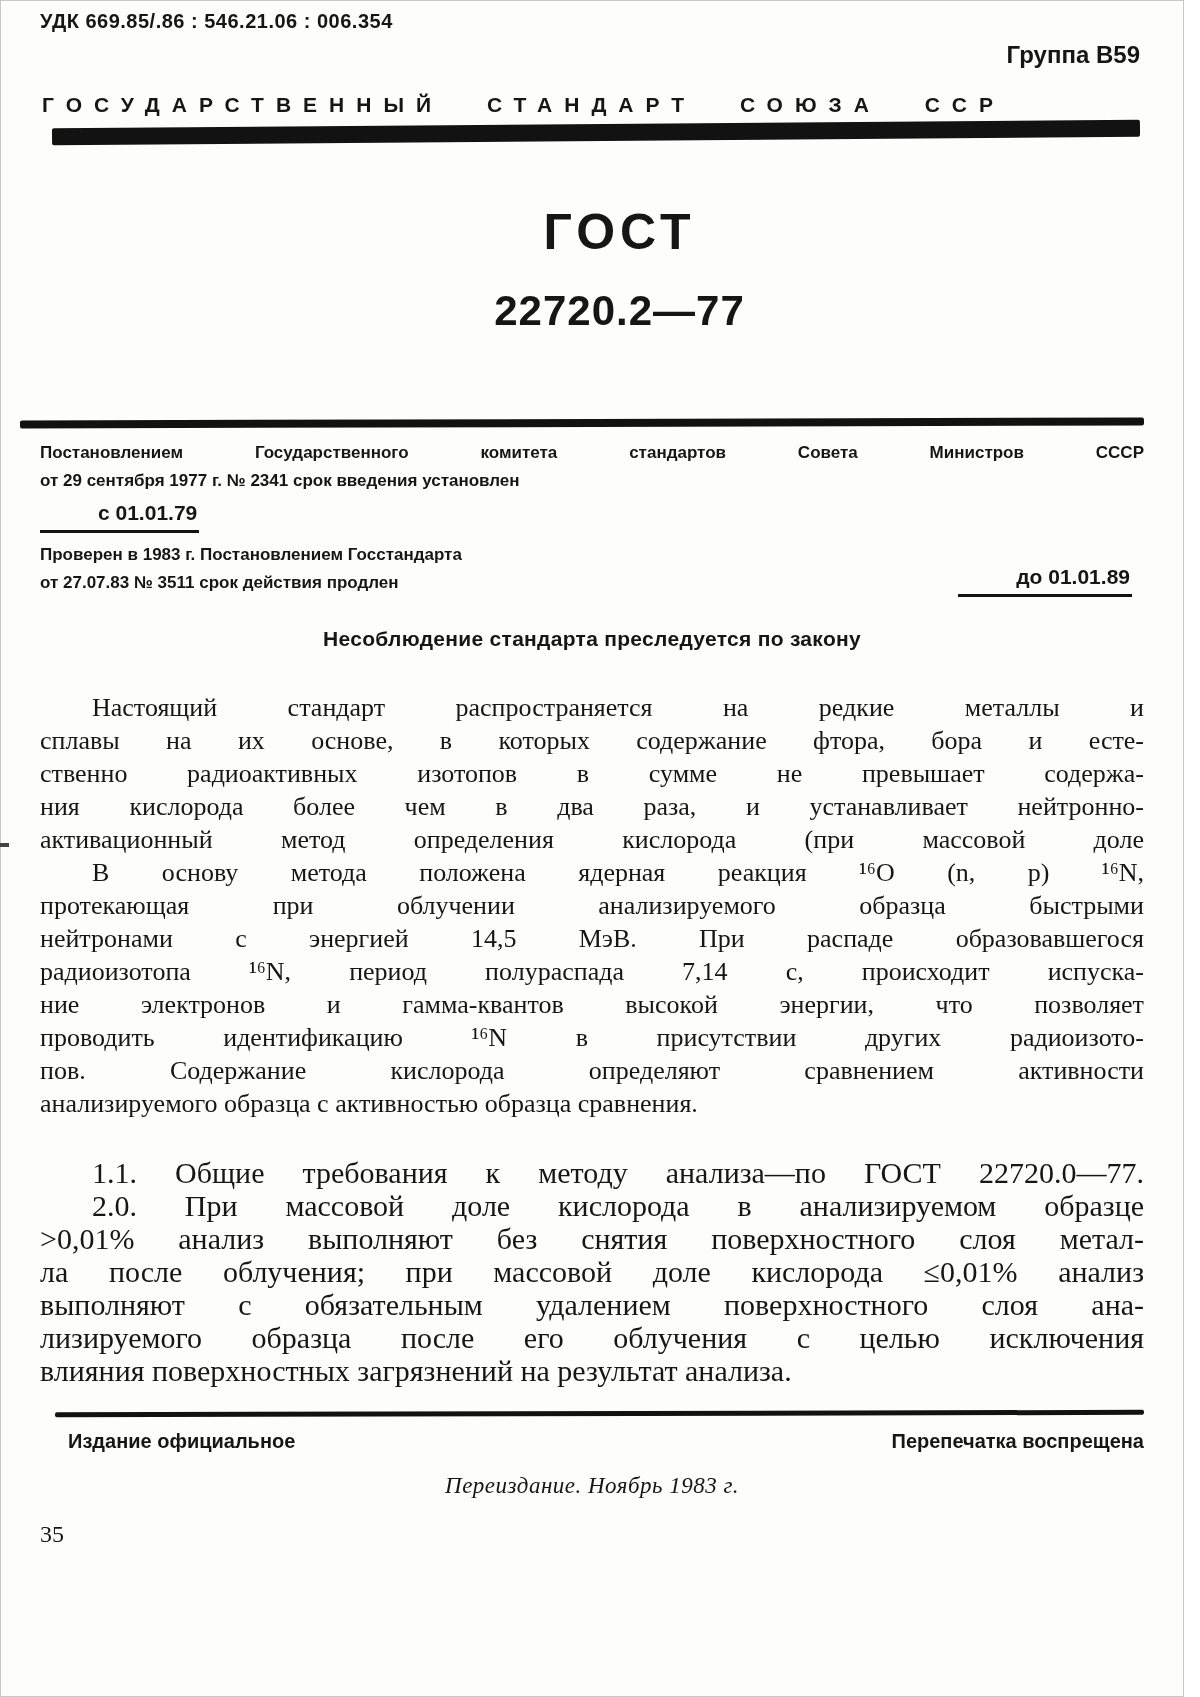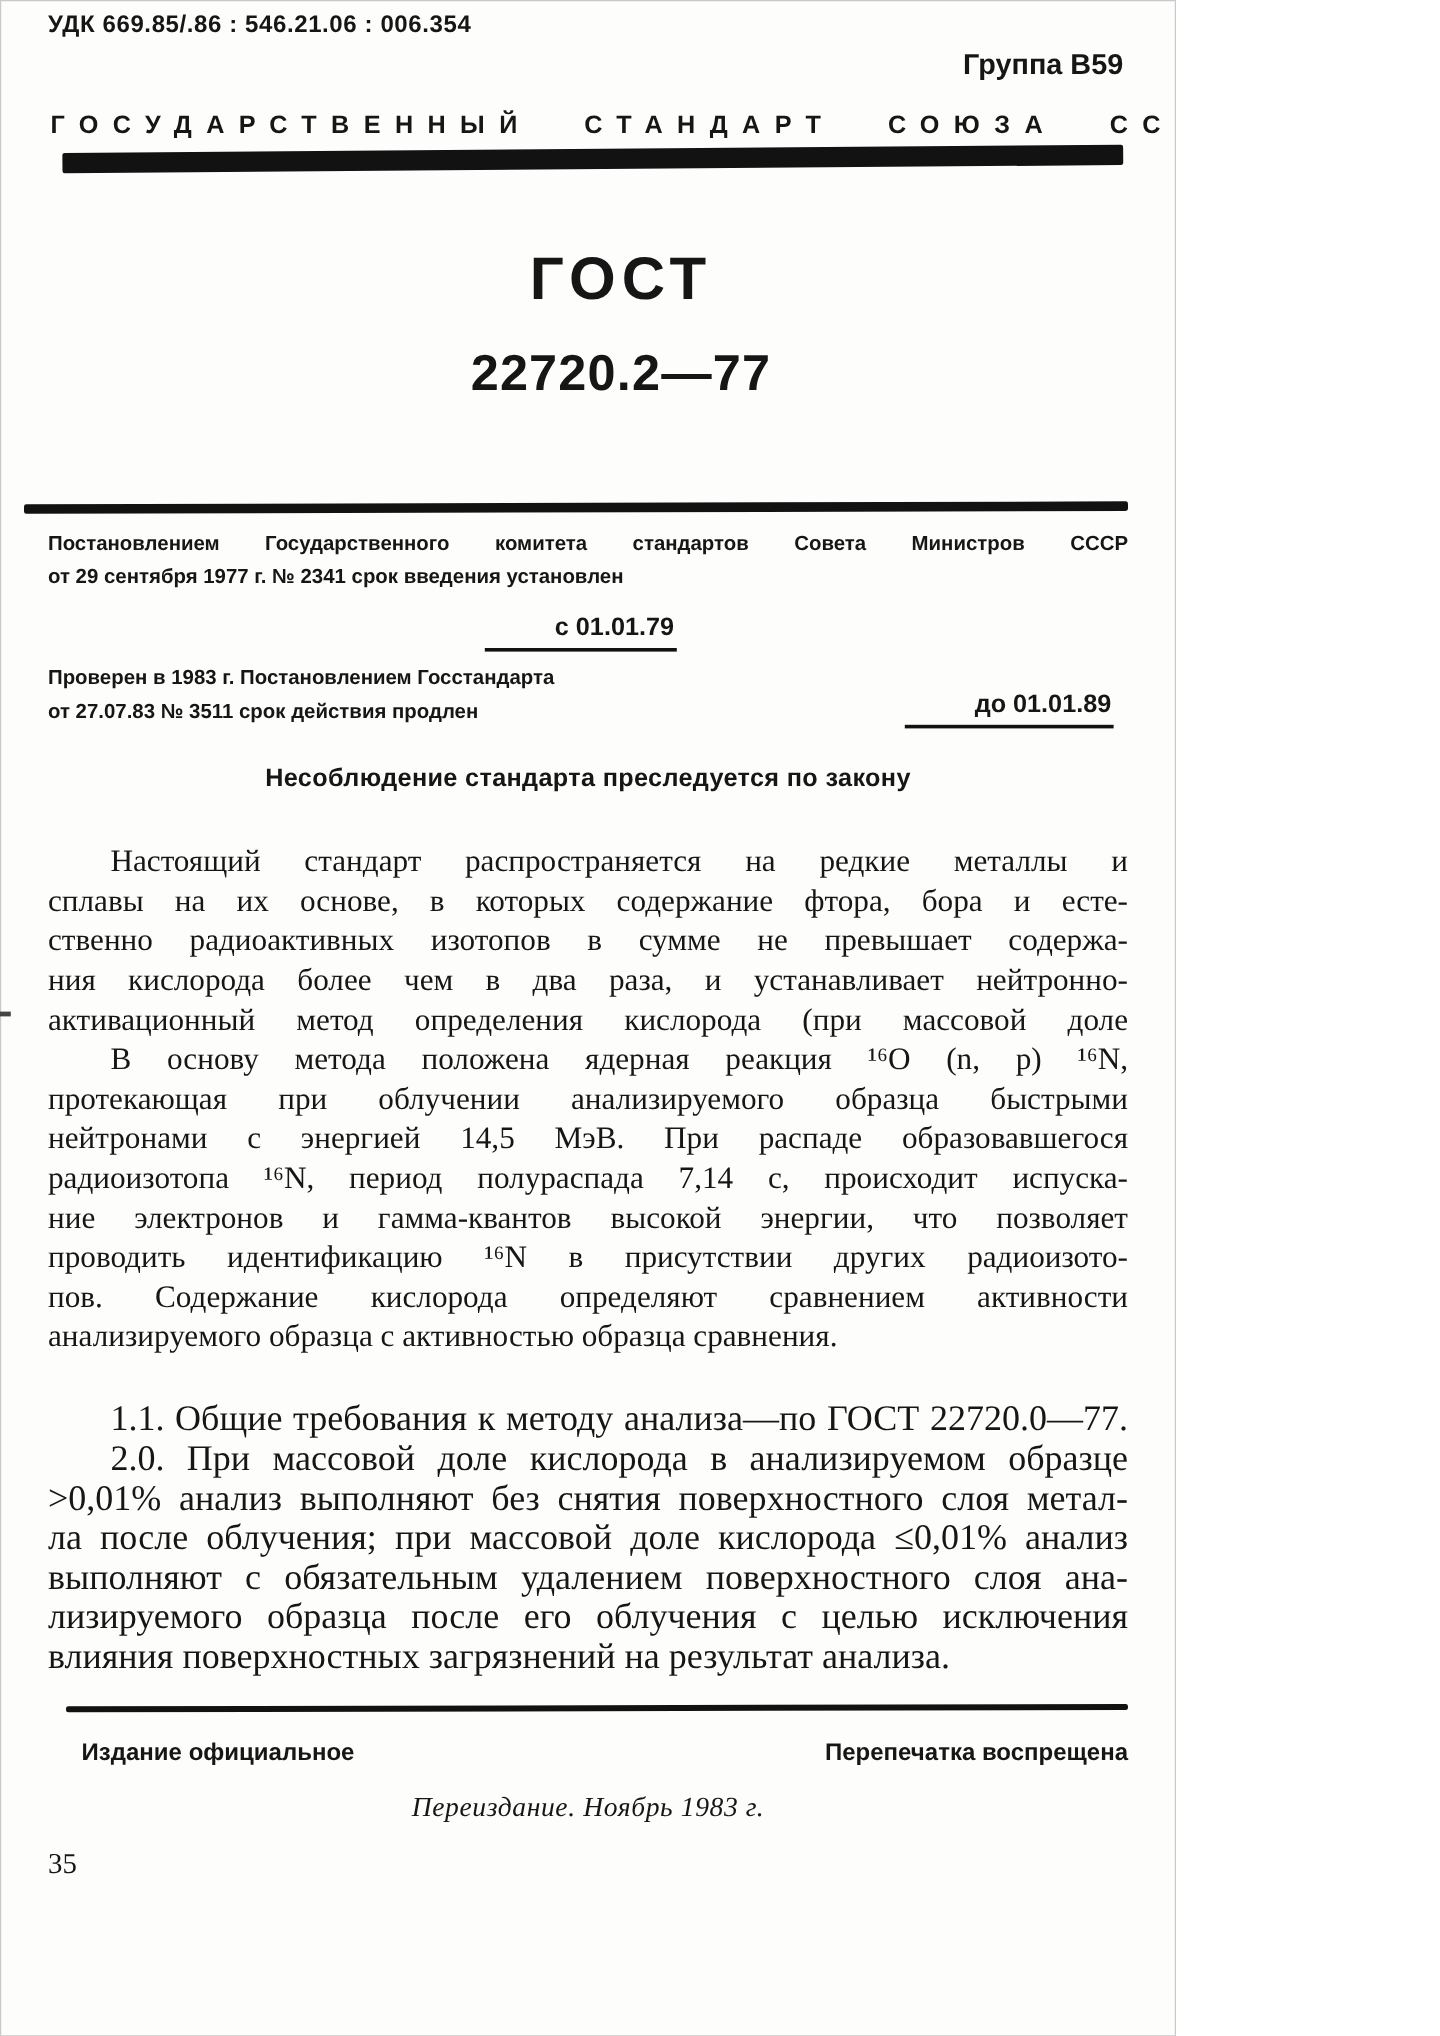--- a/index.html
+++ b/index.html
@@ -1,21 +1,21 @@
 <!DOCTYPE html>
 <html lang="ru"><head>
 <meta charset="utf-8">
 <style>
   * { margin: 0; padding: 0; box-sizing: border-box; }
   html, body { background: #ffffff; }
   body { width: 1200px; }
 
   .page {
     position: relative;
-    width: 980px;
+    width: 1184px;
     height: 1697px;
     background: #fdfdfb;
     color: #161616;
     padding: 10px 40px 0 40px;
     overflow: hidden;
     box-shadow: inset 0 0 0 1px #c9c9c9;
     font-family: "Liberation Serif", "DejaVu Serif", serif;
   }
 
   .sans { font-family: "Liberation Sans", "DejaVu Sans", sans-serif; font-weight: 700; }
@@ -54,21 +54,21 @@
   
   .rule-thick {
     height: 8px; background: #121212;
     margin: 84px 0 0 -20px;
     transform: rotate(-0.15deg);
     border-radius: 2px;
   }
   .decree { font-size: 17px; line-height: 28px; }
   .decree-line-justify { text-align: justify; text-align-last: justify; }
   .decree-intro { margin-top: 12px; }
-  .date-row { text-align: center; margin-top: 16px; }
+  .date-row { text-align: left; margin-top: 6px; }
   .date-ul {
     display: inline-block;
     padding: 0 2px 5px 58px;
     margin-right: 12px;
     border-bottom: 3px solid #121212;
     font-size: 21px;
   }
   .check-row { display: flex; justify-content: space-between; align-items: flex-end; margin-top: 8px; }
   .law-notice { text-align: center; font-size: 21px; margin-top: 30px; letter-spacing: 0.3px; }
 
@@ -76,21 +76,21 @@
   .body-text { margin-top: 40px; font-size: 26px; line-height: 33px; }
   .bline { text-align: justify; text-align-last: justify; text-justify: inter-word; }
   .bline.first { text-indent: 52px; }
   .bline.last { text-align-last: left; }
 
   .section-heading { text-align: center; font-size: 21px; margin-top: 56px; letter-spacing: 0.4px; }
   .section-items { margin-top: 36px; font-size: 30px; line-height: 33px; }
 
   
   .rule-bottom { height: 5px; background: #121212; margin: 24px 0 0 15px; border-radius: 2px; transform: rotate(-0.12deg); }
-  .footer-row { display: flex; justify-content: space-between; margin-top: 24px; font-size: 20px; }
+  .footer-row { display: flex; justify-content: space-between; margin-top: 14px; font-size: 20px; }
   .footer-official { margin-left: 28px; }
   .footer-reissue { text-align: center; font-style: italic; font-size: 23px; margin-top: 20px; letter-spacing: 0.5px; }
   .page-num { font-size: 24px; margin-top: 22px; padding-right: 22px; }
 
   .margin-speck { position: absolute; left: 0; top: 843px; width: 9px; height: 4px; background: #444; }
 </style>
 </head>
 <body>
 
 <div class="page">

